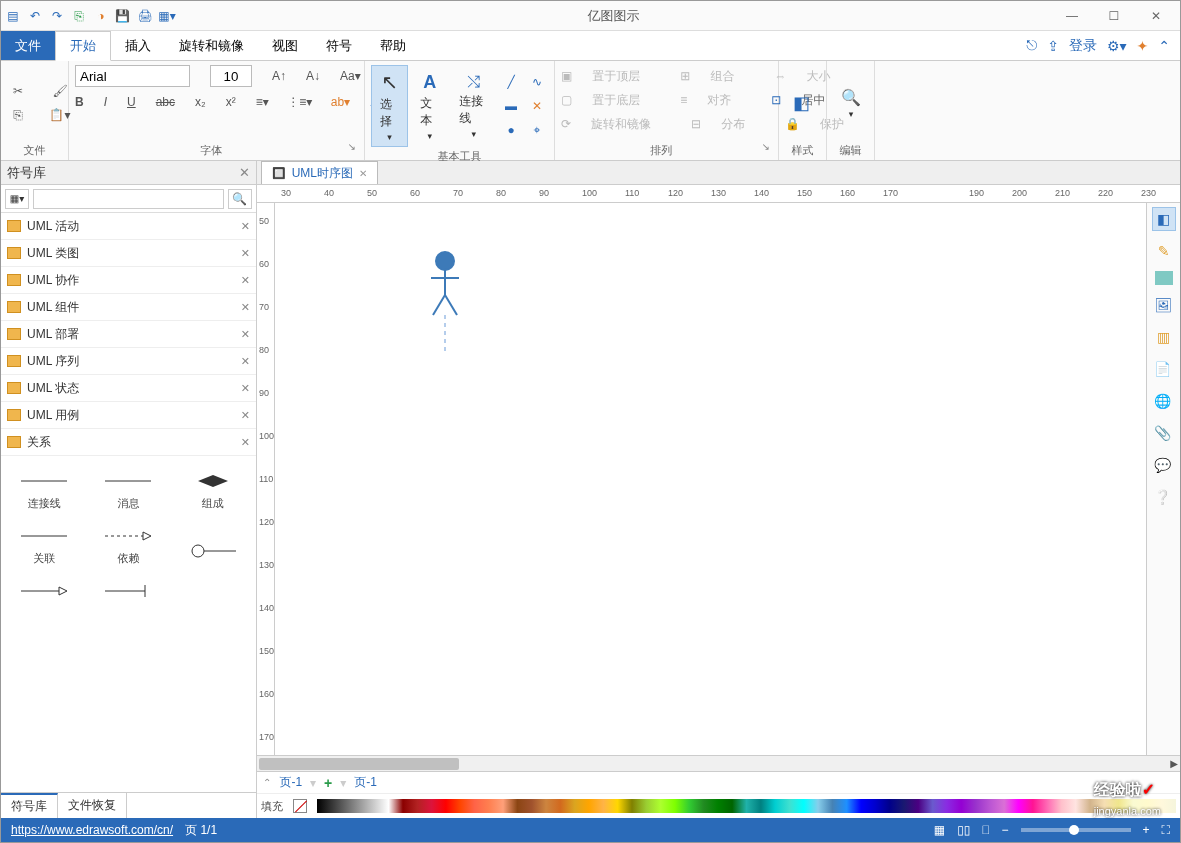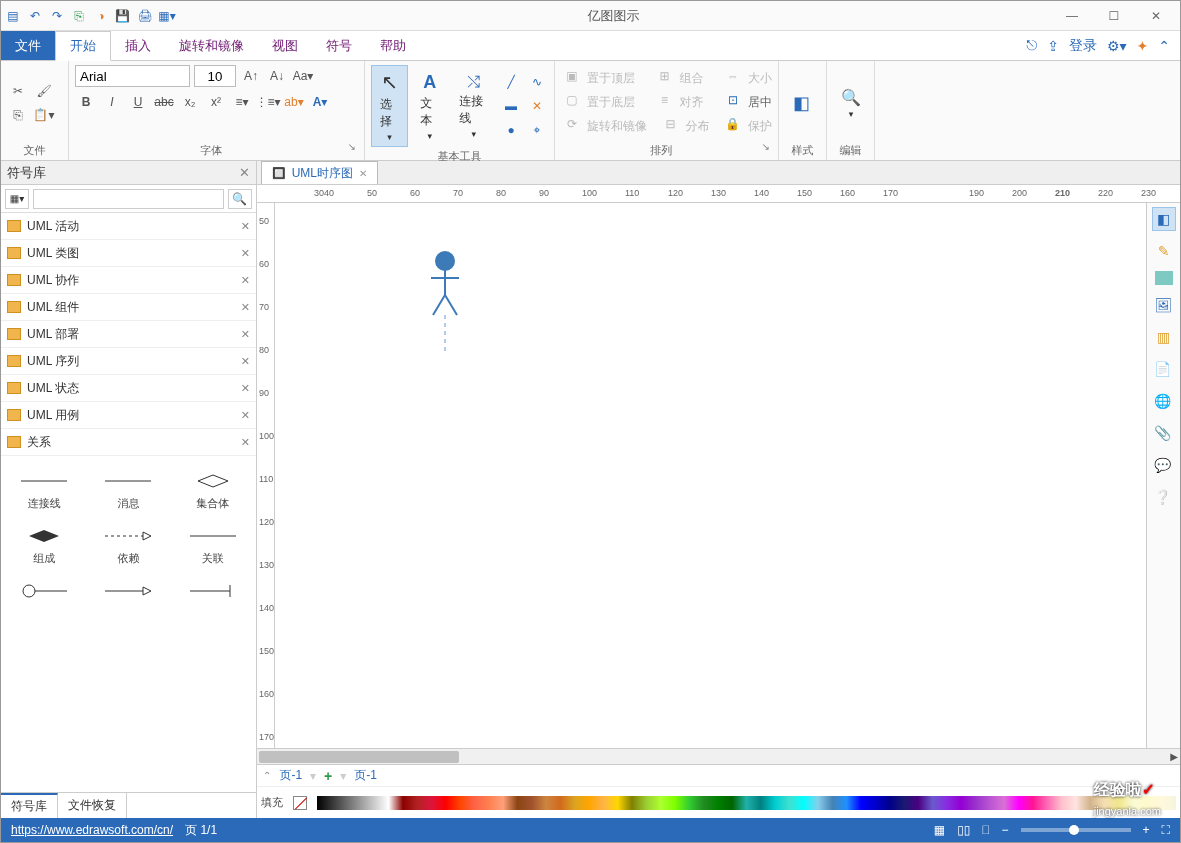--- a/index.html
+++ b/index.html
@@ -9,37 +9,37 @@
 
 .titlebar { height: 30px; background: #fafafa; display: flex; align-items: center; padding: 0 4px; border-bottom: 1px solid #ddd; }
 .tb-icons { display: flex; gap: 6px; }
 .tb-icon { width: 16px; height: 16px; display: flex; align-items: center; justify-content: center; color: #2a6ab8; font-size: 12px; cursor: pointer; }
 .tb-title { flex: 1; text-align: center; color: #555; font-size: 13px; }
 .tb-ctrls { display: flex; gap: 2px; }
 .tb-ctrl { width: 40px; height: 28px; display: flex; align-items: center; justify-content: center; color: #666; cursor: pointer; }
 
 
 .ribbon-tabs { height: 30px; background: #fff; display: flex; align-items: stretch; border-bottom: 1px solid #ccc; }
-.rtab { padding: 0 14px; display: flex; align-items: center; font-size: 13px; cursor: pointer; color: #701a75; }
+.rtab { padding: 0 14px; display: flex; align-items: center; font-size: 13px; cursor: pointer; color: #000000; }
 .rtab.file { background: #2a6ab8; color: #fff; }
 .rtab.active { border: 1px solid #ccc; border-bottom: 1px solid #fff; margin-bottom: -1px; color: #2a6ab8; }
 .rtab-spacer { flex: 1; }
 .rtab-right { display: flex; align-items: center; gap: 10px; padding-right: 10px; }
 .rtab-right .ico { color: #2a6ab8; font-size: 14px; cursor: pointer; }
 
 
 .ribbon { height: 100px; background: #fafafa; border-bottom: 1px solid #ccc; display: flex; }
 .rgroup { border-right: 1px solid #ddd; display: flex; flex-direction: column; padding: 4px 6px 2px; }
 .rgroup-body { flex: 1; display: flex; align-items: center; gap: 4px; }
 .rgroup-label { text-align: center; font-size: 11px; color: #666; padding-top: 2px; }
 .rbtn-lg { display: flex; flex-direction: column; align-items: center; justify-content: center; padding: 4px 8px; cursor: pointer; gap: 2px; }
 .rbtn-lg.active { background: #d0e3f5; border: 1px solid #9cc3e8; }
 .rbtn-sm { width: 22px; height: 22px; display: flex; align-items: center; justify-content: center; cursor: pointer; color: #555; }
 .rcol { display: flex; flex-direction: column; gap: 2px; }
-.rrow { display: flex; align-items: flex-end; gap: 4px; }
+.rrow { display: flex; align-items: center; gap: 20px; }
 .font-sel { width: 115px; height: 22px; border: 1px solid #bbb; padding: 0 4px; background:#fff; }
 .size-sel { width: 42px; height: 22px; border: 1px solid #bbb; padding: 0 4px; background:#fff; text-align:center; }
 .grp-launcher { font-size: 10px; color: #888; text-align: right; padding-right: 2px; cursor:pointer; }
 .rtext { font-size: 12px; color: #666; white-space: nowrap; }
 .rtext.dis { color: #bbb; }
 
 
 .main { flex: 1; display: flex; overflow: hidden; }
 .sidebar { width: 256px; border-right: 1px solid #ccc; display: flex; flex-direction: column; }
 .side-title { height: 24px; background: #f0f0f0; border-bottom: 1px solid #ccc; display: flex; align-items: center; padding: 0 6px; font-size: 13px; }
@@ -73,21 +73,21 @@
 .vruler span { position: absolute; left: 2px; transform: translateY(-50%); }
 .canvas { flex: 1; background: #fff; position: relative; }
 .svgcanvas { position: absolute; inset: 0; }
 .hscroll { height: 16px; background: #f0f0f0; border-top: 1px solid #ccc; position:relative; }
 .hscroll .thumb { position:absolute; left:2px; top:2px; width:200px; height:12px; background:#c0c0c0; border-radius:2px; }
 .hscroll .rarrow { position:absolute; right:2px; top:2px; font-size:10px; color:#555; }
 .page-tabs { height: 22px; background: #fff; border-top: 1px solid #ccc; display: flex; align-items: center; gap: 8px; padding: 0 6px; font-size: 12px; }
 .page-tabs .pt { color: #2a6ab8; cursor:pointer; }
 .page-tabs .plus { color: #2a9b4a; font-weight: bold; cursor:pointer; font-size:14px; }
 .page-tabs .arrow { font-size:10px; color:#888; cursor:pointer; }
-.color-bar { height: 32px; display: flex; align-items: center; gap: 10px; padding: 0 4px; background:#fff; border-top:1px solid #eee; }
+.color-bar { height: 25px; display: flex; align-items: center; gap: 10px; padding: 0 4px; background:#fff; border-top:1px solid #eee; }
 .color-bar .lbl { font-size: 11px; color: #444; }
 .color-bar .nocolor { width: 14px; height: 14px; border: 1px solid #888; position:relative; }
 .color-bar .nocolor::after { content:""; position:absolute; left:-1px; top:6px; width:16px; height:1px; background:#c00; transform:rotate(-45deg); }
 .color-strip { flex: 1; height: 14px; background: linear-gradient(to right,
   #000,#333,#666,#999,#ccc,#fff,
   #8b0000,#b22222,#dc143c,#ff0000,#ff4500,#ff6347,#ff7f50,#ffa07a,
   #8b4513,#a0522d,#cd853f,#d2691e,#daa520,#ffa500,#ffb347,#ffd700,
   #808000,#9acd32,#adff2f,#7fff00,#32cd32,#228b22,#008000,#006400,
   #20b2aa,#008080,#00ced1,#40e0d0,#00ffff,#87ceeb,#4682b4,#1e90ff,
   #0000ff,#0000cd,#00008b,#191970,#4b0082,#6a5acd,#8a2be2,#9400d3,
@@ -380,49 +380,41 @@
               <div class="sym">
                 <svg width="50" height="20">
                   <line x1="2" y1="10" x2="48" y2="10" stroke="#333"></line>
                 </svg>
               </div>
               <div class="lbl">消息</div>
             </div>
             <div class="shape-cell">
               <div class="sym">
                 <svg width="50" height="20">
-                  <polygon points="25,4 40,10 25,16 10,10" fill="none" stroke="#333"></polygon>
-                </svg>
-              </div>
-              <div class="lbl">集合体</div>
-            </div>
-            <div class="shape-cell">
-              <div class="sym">
-                <svg width="50" height="20">
                   <polygon points="25,4 40,10 25,16 10,10" fill="#333"></polygon>
                 </svg>
               </div>
               <div class="lbl">组成</div>
+            </div>
+            <div class="shape-cell">
+              <div class="sym">
+                <svg width="50" height="20">
+                  <line x1="2" y1="10" x2="48" y2="10" stroke="#333"></line>
+                </svg>
+              </div>
+              <div class="lbl">关联</div>
             </div>
             <div class="shape-cell">
               <div class="sym">
                 <svg width="50" height="20">
                   <line x1="2" y1="10" x2="40" y2="10" stroke="#333" stroke-dasharray="3 3"></line>
                   <polygon points="40,6 48,10 40,14" fill="none" stroke="#333"></polygon>
                 </svg>
               </div>
               <div class="lbl">依赖</div>
-            </div>
-            <div class="shape-cell">
-              <div class="sym">
-                <svg width="50" height="20">
-                  <line x1="2" y1="10" x2="48" y2="10" stroke="#333"></line>
-                </svg>
-              </div>
-              <div class="lbl">关联</div>
             </div>
             <div class="shape-cell">
               <div class="sym">
                 <svg width="50" height="20">
                   <circle cx="10" cy="10" r="6" fill="none" stroke="#333"></circle>
                   <line x1="16" y1="10" x2="48" y2="10" stroke="#333"></line>
                 </svg>
               </div>
             </div>
             <div class="shape-cell">
@@ -451,39 +443,39 @@
 
     <div class="canvas-wrap">
       <div class="doc-tabs">
         <div class="doc-tab">
           <span style="font-size:11px">🔲</span>
           <span>UML时序图</span>
           <span class="x">✕</span>
         </div>
       </div>
       <div class="rulers" id="hruler">
-          <span style="left: 24px; margin-left: 33px;">30</span>
+          <span style="left: 24px;">30</span>
           <span style="left: 67px;">40</span>
           <span style="left: 110px;">50</span>
           <span style="left: 153px;">60</span>
           <span style="left: 196px;">70</span>
           <span style="left: 239px;">80</span>
           <span style="left: 282px;">90</span>
           <span style="left: 325px;">100</span>
           <span style="left: 368px;">110</span>
           <span style="left: 411px;">120</span>
           <span style="left: 454px;">130</span>
           <span style="left: 497px;">140</span>
           <span style="left: 540px;">150</span>
           <span style="left: 583px;">160</span>
           <span style="left: 626px;">170</span>
           <span style="left: 702px; margin-top: 36px;">180</span>
           <span style="left: 712px;">190</span>
           <span style="left: 755px; text-align: center;">200</span>
-          <span style="left: 798px; font-weight: bold;">210</span>
+          <span style="left: 798px;">210</span>
           <span style="left: 841px;">220</span>
           <span style="left: 884px;">230</span>
         </div>
       <div class="canvas-body">
         <div class="vruler" id="vruler">
             <span style="top: 18px;">50</span>
             <span style="top: 61px;">60</span>
             <span style="top: 104px;">70</span>
             <span style="top: 147px;">80</span>
             <span style="top: 190px;">90</span>

